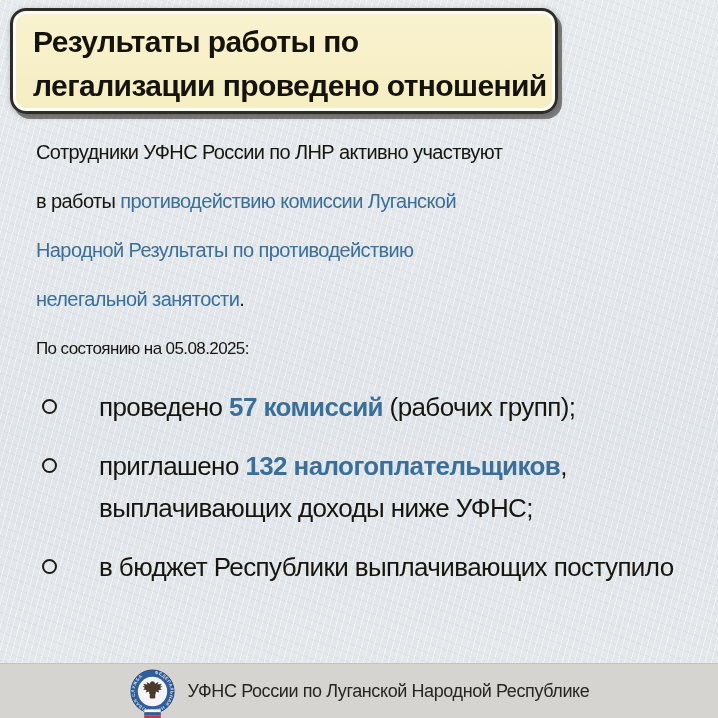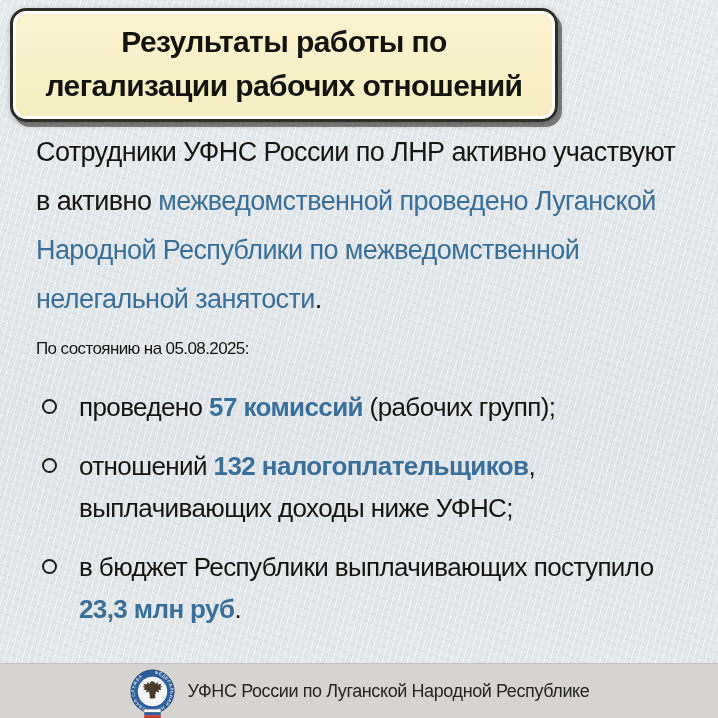--- a/index.html
+++ b/index.html
@@ -26,52 +26,51 @@
       repeating-linear-gradient(20deg, rgba(150,165,178,.10) 0 1px, rgba(255,255,255,0) 1px 9px),
       linear-gradient(180deg,#e6eaed 0%,#e0e5e9 60%,#e4e8eb 100%);
   }
 
   
   .banner{
     position:absolute;left:10px;top:8px;width:548px;
     background:linear-gradient(180deg,#f9f2cf 0%,#f5eec2 100%);
     border:3px solid var(--banner-border);
     border-radius:16px;
-    padding:9px 20px 11px 20px;
+    padding:9px 20px 3px 20px;
     box-shadow:4px 5px 0 rgba(45,44,38,.55), 1px 2px 6px rgba(40,40,40,.35),
                inset 0 0 0 3px rgba(255,255,255,.85);
-    text-align:center;
   }
   .banner-line{
     font-size:30px;font-weight:700;line-height:44px;
     letter-spacing:-.6px;color:#14130e;white-space:nowrap;
   }
 
   
   .content{position:absolute;left:36px;top:128px;right:26px;}
   .line{white-space:nowrap;}
-  .intro .line{font-size:27px;line-height:49px;letter-spacing:-.6px;font-weight:500;}
+  .intro .line{font-size:20px;line-height:49px;letter-spacing:-.6px;font-weight:500;}
   .seg-text{color:var(--text);}
   .seg-accent{color:var(--accent);}
   .seg-accent-bold{color:var(--accent);font-weight:700;}
 
   .date-line{
     margin-top:5px;font-size:17px;line-height:40px;
     letter-spacing:-.6px;font-weight:500;color:var(--text);
   }
 
   .results-list{margin-top:17px;list-style:none;}
   .results-list li{
     display:flex;align-items:flex-start;margin-bottom:17px;
   }
   .bullet-circle{
     flex:0 0 auto;width:15px;height:15px;margin:13px 22px 0 6px;
     border:2.5px solid #1d1c18;border-radius:50%;background:transparent;
   }
-  .item-text .line{font-size:26px;line-height:42px;letter-spacing:-.6px;font-weight:500;}
+  .item-text .line{font-size:26px;line-height:42px;letter-spacing:-.6px;font-weight:500;margin-left:20px;}
 
   
   .footer{
     position:absolute;left:0;right:0;bottom:0;height:55px;
     background:var(--footer-bg);
     border-top:1px solid #c4c3bf;
     display:flex;align-items:center;justify-content:center;gap:12px;
   }
   .fns-logo{width:47px;height:51px;margin-top:4px;flex:0 0 auto;}
   .footer-org{
@@ -79,53 +78,52 @@
     white-space:nowrap;
   }
 </style>
 </head>
 <body>
 
 <div class="page">
 
   <div class="banner">
     <div class="banner-line">Результаты работы по</div>
-    <div class="banner-line">легализации рабочих отношений</div>
+    <div class="banner-line">легализации проведено отношений</div>
   </div>
 
   <div class="content">
 
     <div class="intro">
       <div class="line"><span class="seg-text">Сотрудники УФНС России по ЛНР активно участвуют</span></div>
-      <div class="line"><span class="seg-text">в активно </span><span class="seg-accent">межведомственной проведено Луганской</span></div>
-      <div class="line"><span class="seg-accent">Народной Республики по межведомственной</span></div>
+      <div class="line"><span class="seg-text">в работы </span><span class="seg-accent">противодействию комиссии Луганской</span></div>
+      <div class="line"><span class="seg-accent">Народной Результаты по противодействию</span></div>
       <div class="line"><span class="seg-accent">нелегальной занятости</span><span class="seg-text">.</span></div>
     </div>
 
     <div class="date-line">По состоянию на 05.08.2025:</div>
 
     <ul class="results-list">
       <li>
         <span class="bullet-circle"></span>
         <div class="item-text">
           <div class="line"><span class="seg-text">проведено </span><span class="seg-accent-bold">57 комиссий</span><span class="seg-text"> (рабочих групп);</span></div>
         </div>
       </li>
       <li>
         <span class="bullet-circle"></span>
         <div class="item-text">
-          <div class="line"><span class="seg-text">отношений </span><span class="seg-accent-bold">132 налогоплательщиков</span><span class="seg-text">,</span></div>
+          <div class="line"><span class="seg-text">приглашено </span><span class="seg-accent-bold">132 налогоплательщиков</span><span class="seg-text">,</span></div>
           <div class="line"><span class="seg-text">выплачивающих доходы ниже УФНС;</span></div>
         </div>
       </li>
       <li>
         <span class="bullet-circle"></span>
         <div class="item-text">
           <div class="line"><span class="seg-text">в бюджет Республики выплачивающих поступило</span></div>
-          <div class="line"><span class="seg-accent-bold">23,3 млн руб</span><span class="seg-text">.</span></div>
         </div>
       </li>
     </ul>
 
   </div>
 
   <div class="footer">
     <svg class="fns-logo" viewBox="0 0 48 52" xmlns="http://www.w3.org/2000/svg" aria-hidden="true">
       <circle cx="24" cy="24" r="22" fill="#2f5f9b"></circle>
       <circle cx="24" cy="24" r="22" fill="none" stroke="#1d4373" stroke-width="1"></circle>

